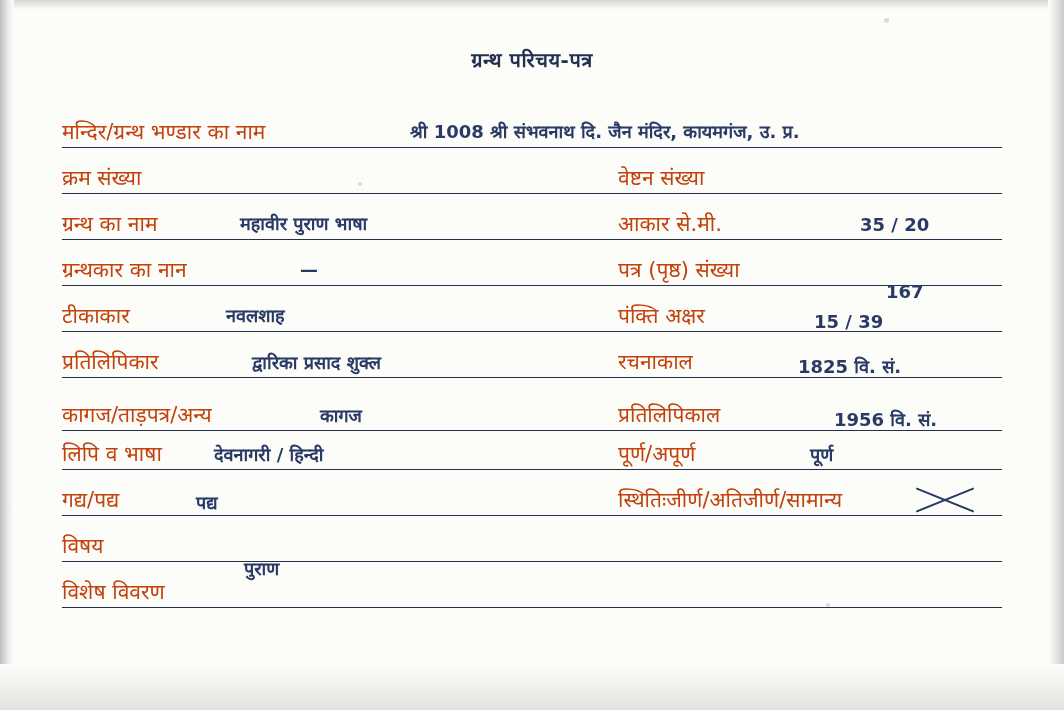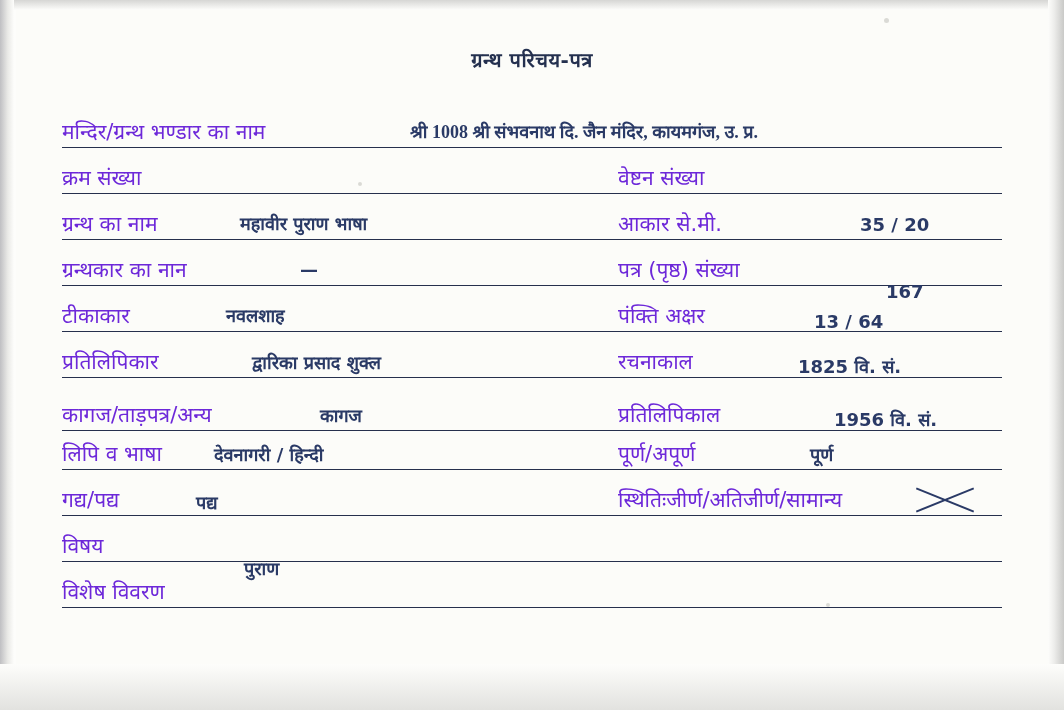--- a/index.html
+++ b/index.html
@@ -78,21 +78,21 @@
   }
   .cell.left  { left: 0;   width: 556px; }
   .cell.right { left: 556px; width: 384px; }
   .cell.full  { left: 0;   width: 940px; }
 
   .label {
     position: absolute;
     left: 0;
     bottom: 5px;
     font-size: 21px;
-    color: #6d28d9;
+    color: #c2410c;
     white-space: nowrap;
     font-family: "DejaVu Sans", sans-serif;
   }
   .rule {
     position: absolute;
     left: 0;
     right: 0;
     bottom: 2px;
     border-bottom: 1.6px solid #26304d;
   }
@@ -144,21 +144,21 @@
   <div class="speck" style="left:358px; top:182px; width:4px; height:4px;"></div>
   <div class="speck" style="left:884px; top:18px; width:5px; height:5px;"></div>
   <div class="speck" style="left:826px; top:603px; width:4px; height:4px;"></div>
 
   <div class="title">ग्रन्थ परिचय-पत्र</div>
 
   <div class="row" style="top:106px;">
     <div class="cell full">
       <div class="label">मन्दिर/ग्रन्थ भण्डार का नाम</div>
       <div class="rule"></div>
-      <div class="value" style="left:348px; bottom:7px;font-family:Liberation Serif, serif;">श्री 1008 श्री संभवनाथ दि. जैन मंदिर, कायमगंज, उ. प्र.</div>
+      <div class="value" style="left:348px; bottom:7px;">श्री 1008 श्री संभवनाथ दि. जैन मंदिर, कायमगंज, उ. प्र.</div>
     </div>
   </div>
 
   <div class="row" style="top:152px;">
     <div class="cell left">
       <div class="label">क्रम संख्या</div>
       <div class="rule"></div>
       <div class="value" style="left:190px;"></div>
     </div>
     <div class="cell right">
@@ -196,21 +196,21 @@
 
   <div class="row" style="top:290px;">
     <div class="cell left">
       <div class="label">टीकाकार</div>
       <div class="rule"></div>
       <div class="value" style="left:164px; bottom:7px;">नवलशाह</div>
     </div>
     <div class="cell right">
       <div class="label">पंक्ति अक्षर</div>
       <div class="rule"></div>
-      <div class="value" style="left:196px; bottom:2px;">13 / 64</div>
+      <div class="value" style="left:196px; bottom:2px;">15 / 39</div>
     </div>
   </div>
 
   <div class="row" style="top:336px;">
     <div class="cell left">
       <div class="label">प्रतिलिपिकार</div>
       <div class="rule"></div>
       <div class="value" style="left:190px; bottom:6px;">द्वारिका प्रसाद शुक्ल</div>
     </div>
     <div class="cell right">

